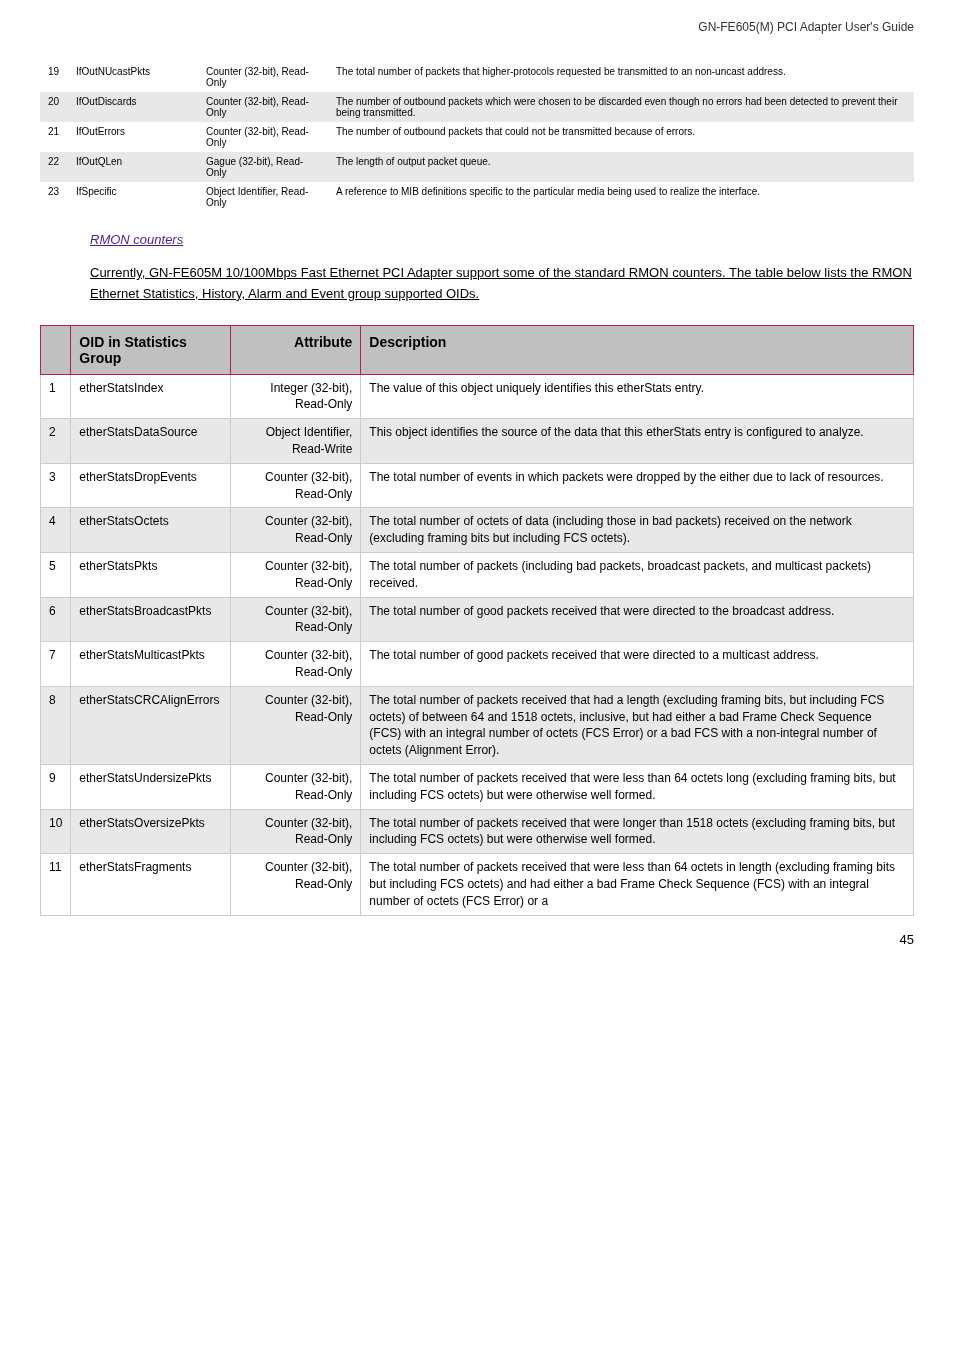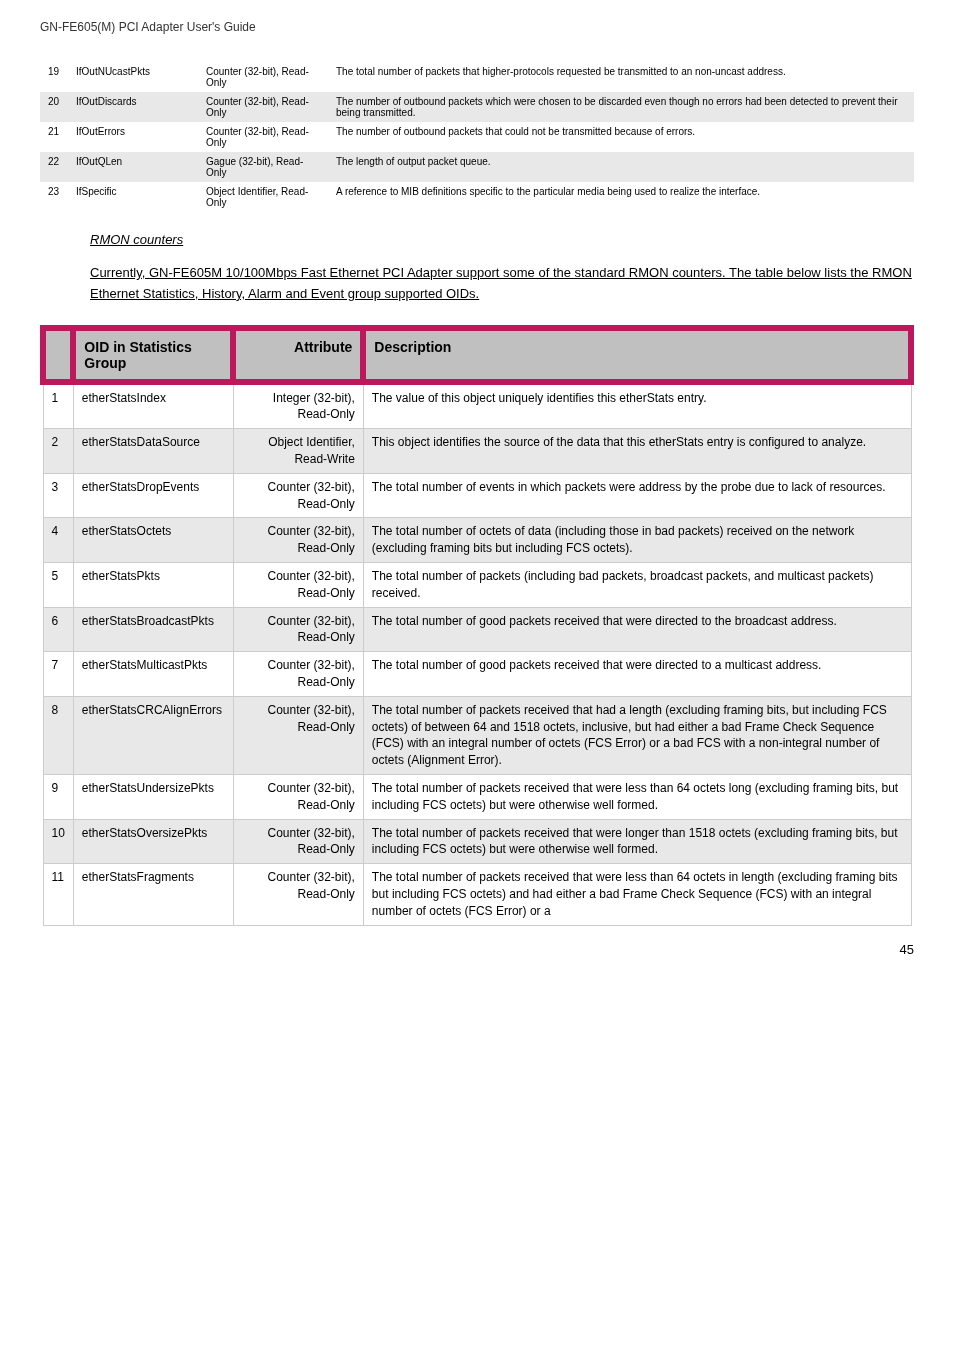--- a/index.html
+++ b/index.html
@@ -6,21 +6,21 @@
     body {
       font-family: Arial, sans-serif;
       font-size: 13px;
       background: #fff;
       color: #000;
       width: 954px;
       min-height: 1351px;
       padding: 20px 40px;
     }
     .page-header {
-      text-align: left;
+      text-align: right;
       font-size: 12px;
       color: #333;
       margin-bottom: 20px;
       padding-bottom: 8px;
     }
     .top-table {
       width: 100%;
       border-collapse: collapse;
       margin-bottom: 20px;
       font-size: 10px;
@@ -33,21 +33,21 @@
       background: #e8e8e8;
     }
     .top-table tr:nth-child(odd) td {
       background: #fff;
     }
     .num-col { width: 28px; }
     .name-col { width: 130px; }
     .attr-col { width: 130px; }
     .desc-col { }
     .rmon-link {
-      color: #000000;
+      color: #4c1d95;
       text-decoration: underline;
       font-style: italic;
       cursor: pointer;
       margin: 10px 0 16px 50px;
       display: block;
       font-size: 13px;
     }
     .paragraph {
       margin: 0 0 20px 50px;
       font-size: 13px;
@@ -60,21 +60,21 @@
       font-size: 12.5px;
       margin-top: 10px;
     }
     .main-table th {
       background: #c0c0c0;
       padding: 8px 8px;
       text-align: left;
       font-size: 14px;
       font-weight: bold;
       vertical-align: top;
-      border: 6px solid #be185d;
+      border: 1px solid #be185d;
     }
     .main-table td {
       padding: 5px 8px;
       vertical-align: top;
       border: 1px solid #ccc;
       font-size: 12px;
       line-height: 1.4;
     }
     .main-table tr:nth-child(even) td {
       background: #e8e8e8;
@@ -167,21 +167,21 @@
       <tr>
     <td class="row-num">2</td>
     <td class="oid-col ">etherStatsDataSource</td>
     <td class="attr2-col">Object Identifier, Read-Write</td>
     <td class="desc2-col">This object identifies the source of the data that this etherStats entry is configured to analyze.</td>
   </tr>
       <tr>
     <td class="row-num">3</td>
     <td class="oid-col ">etherStatsDropEvents</td>
     <td class="attr2-col">Counter (32-bit), Read-Only</td>
-    <td class="desc2-col">The total number of events in which packets were address by the probe due to lack of resources.</td>
+    <td class="desc2-col">The total number of events in which packets were dropped by the either due to lack of resources.</td>
   </tr>
       <tr>
     <td class="row-num">4</td>
     <td class="oid-col ">etherStatsOctets</td>
     <td class="attr2-col">Counter (32-bit), Read-Only</td>
     <td class="desc2-col">The total number of octets of data (including those in bad packets) received on the network (excluding framing bits but including FCS octets).</td>
   </tr>
       <tr>
     <td class="row-num">5</td>
     <td class="oid-col ">etherStatsPkts</td>

